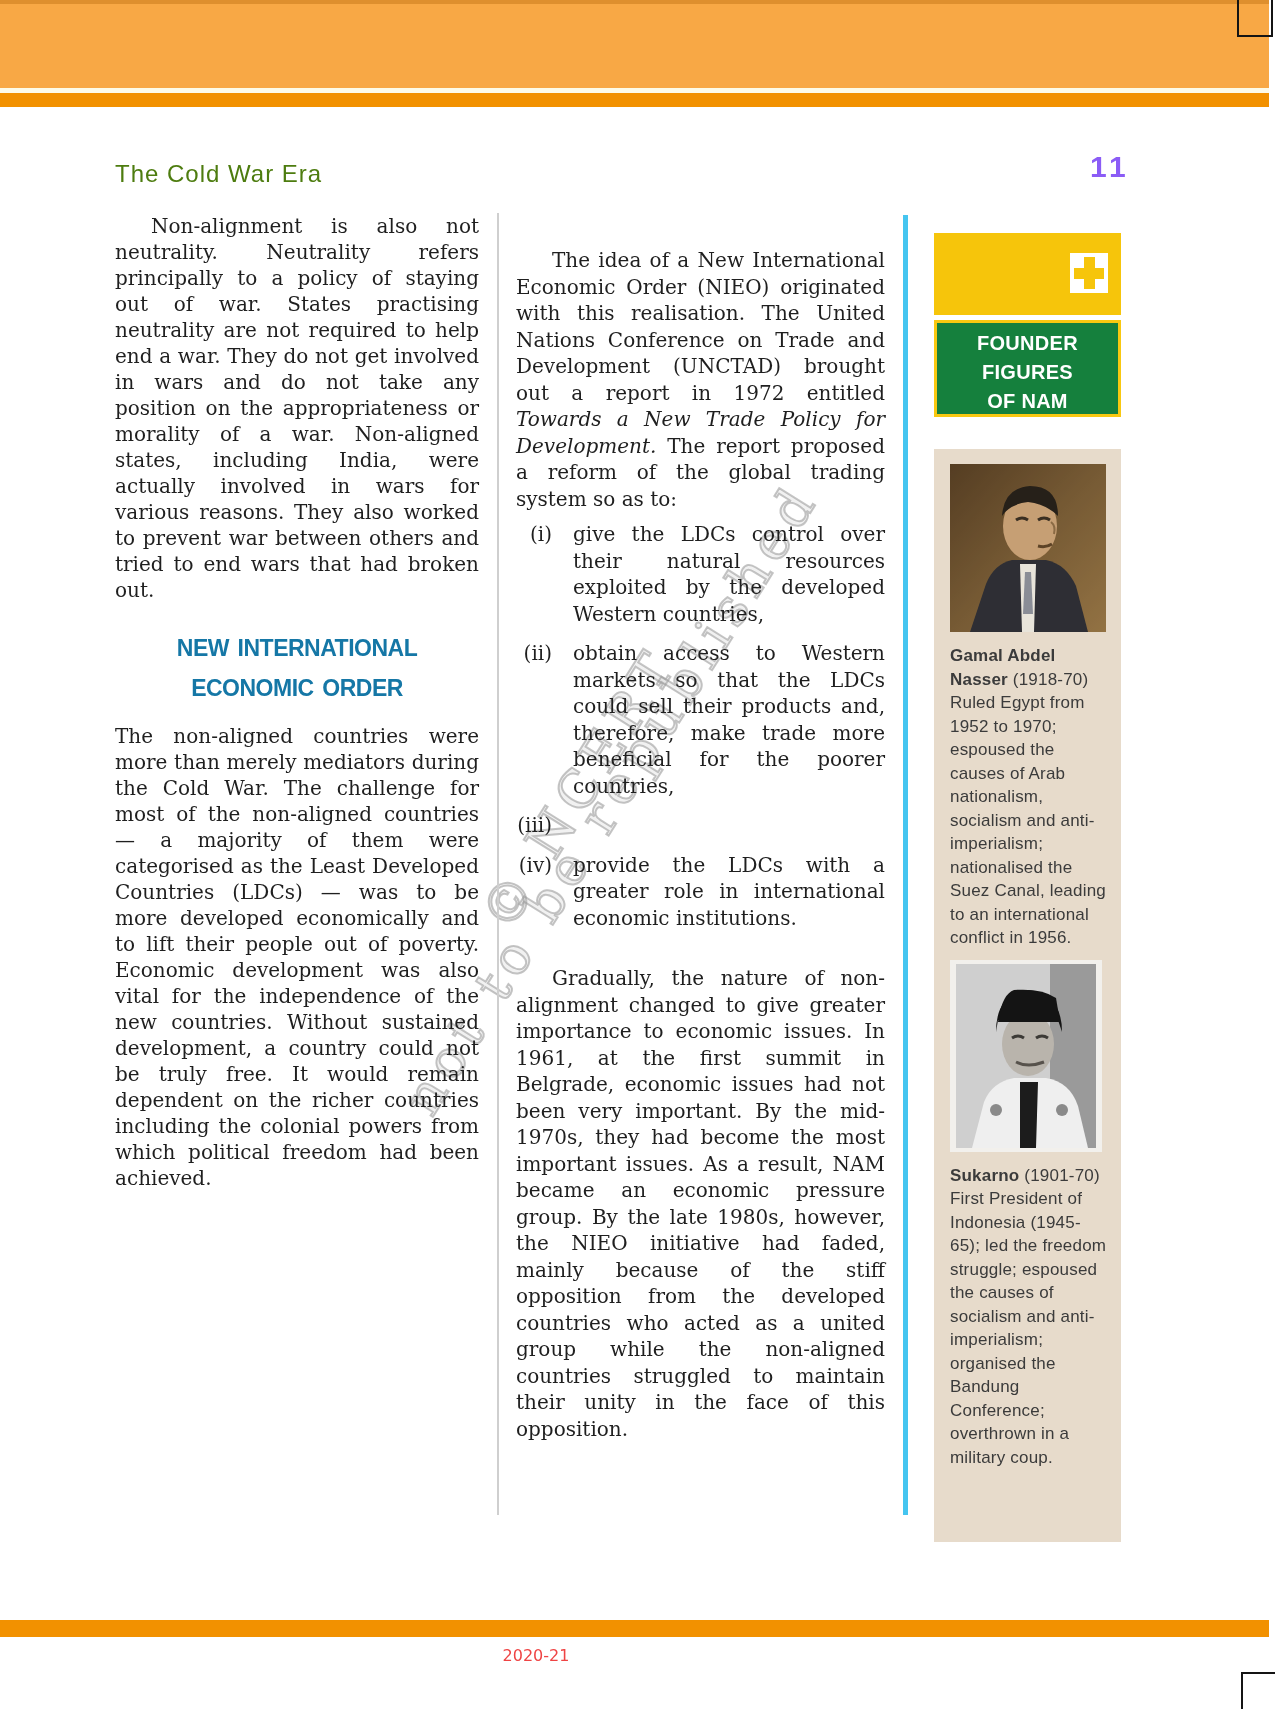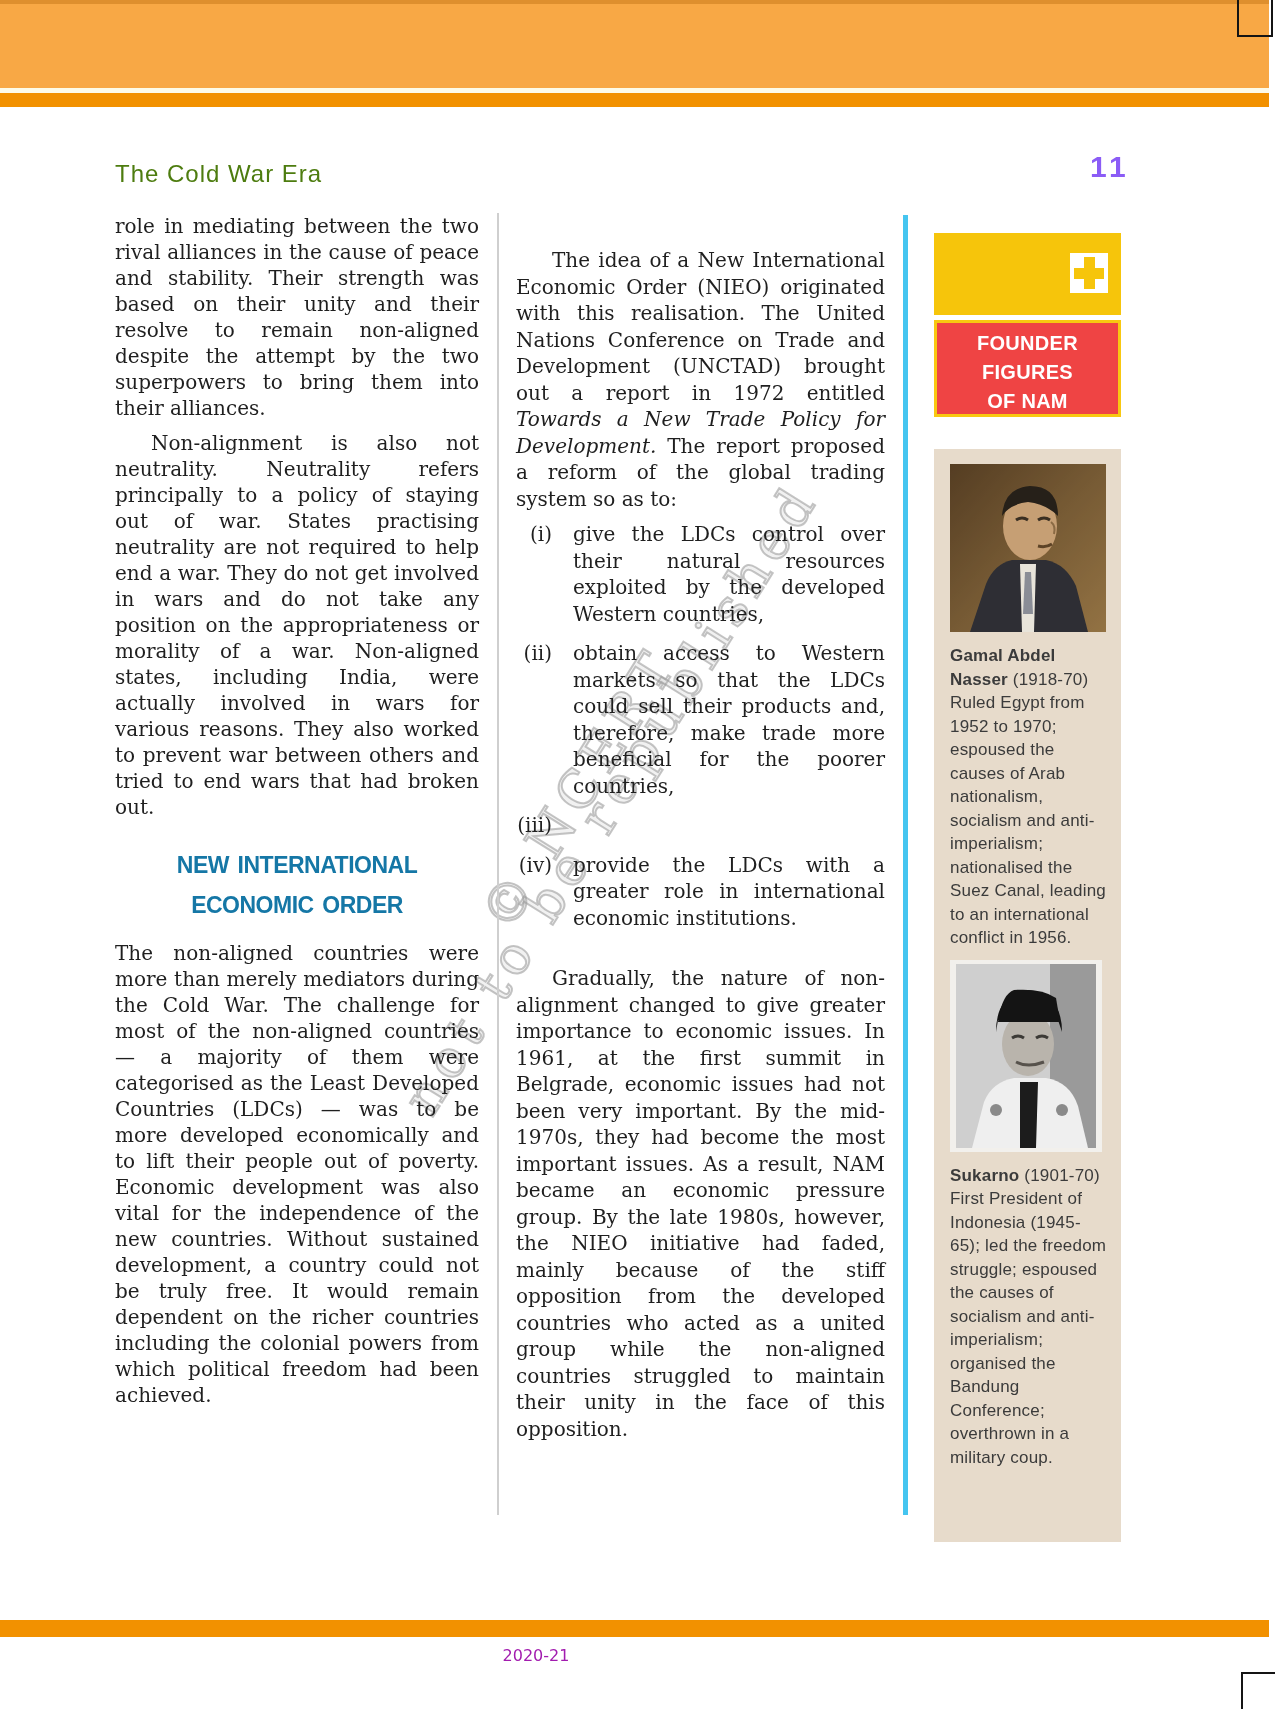--- a/index.html
+++ b/index.html
@@ -41,21 +41,21 @@
   .nlist li{display:flex;margin:0 0 13px 0;}
   .nlist .marker{flex:0 0 36px;text-align:right;font-size:20px;line-height:26.5px;}
   .nlist .li-text{flex:1;margin-left:21px;font-size:20px;line-height:26.5px;text-align:justify;}
 
   
   .sidebar{position:absolute;left:934px;top:233px;width:187px;}
   .sb-yellow{position:relative;height:82px;background:#F6C50B;}
   .sb-plus{position:absolute;right:13px;top:20px;width:38px;height:40px;background:#ffffff;}
   .sb-plus .plus-h{position:absolute;left:4px;right:4px;top:50%;margin-top:-5.5px;height:11px;background:#F6C50B;}
   .sb-plus .plus-v{position:absolute;top:4px;bottom:4px;left:50%;margin-left:-5.5px;width:11px;background:#F6C50B;}
-  .sb-orange{margin-top:5px;background:#ef4444;border:3px solid #F8C811;height:85px;
+  .sb-orange{margin-top:5px;background:#15803d;border:3px solid #F8C811;height:85px;
              color:#ffffff;text-align:center;font-family:"Liberation Sans","DejaVu Sans",sans-serif;
              font-weight:bold;font-size:20px;line-height:29px;padding-top:6px;letter-spacing:0.3px;}
   .sb-beige{background:#E7DBCB;height:1093px;box-sizing:border-box;padding:15px 14px 0 16px;overflow:hidden;margin-top:32px;}
 
   .photo{display:block;}
   .photo-nasser{width:156px;height:168px;}
   .photo-sukarno{width:152px;height:192px;margin-top:10px;background:#f4f2ee;padding:0;}
   .caption{font-family:"Liberation Sans","DejaVu Sans",sans-serif;font-size:17px;line-height:23.5px;
            color:#3B3B3B;margin:12px 0 0 0;letter-spacing:0.2px;}
   .caption .cap-name{font-weight:bold;}
@@ -64,21 +64,21 @@
   .watermark{position:absolute;left:0;top:0;width:100%;height:100%;pointer-events:none;}
   .wm-line{position:absolute;font-family:"DejaVu Serif",serif;font-size:52px;letter-spacing:8px;
            color:rgba(175,175,175,0.18);-webkit-text-stroke:2px rgba(150,150,150,0.55);
            transform:rotate(-58deg);transform-origin:left bottom;white-space:nowrap;}
   .wm-1{left:520px;top:880px;}
   .wm-2{left:442px;top:1065px;}
 
   
   .band-bottom{position:absolute;left:0;top:1620px;width:1269px;height:17px;background:#F29100;}
   .footer-year{position:absolute;left:0;top:1646px;width:1072px;text-align:center;
-               font-family:"DejaVu Sans","Liberation Sans",sans-serif;font-size:16px;color:#a21caf;}
+               font-family:"DejaVu Sans","Liberation Sans",sans-serif;font-size:16px;color:#ef4444;}
 </style>
 </head>
 <body>
 
 <div class="page">
 
   <div class="band-top"></div>
   <div class="band-top-edge"></div>
   <div class="cream-line"></div>
   <div class="band-stripe"></div>
@@ -86,21 +86,20 @@
 
   <div class="header-title">The Cold War Era</div>
   <div class="page-number">11</div>
 
   <div class="watermark">
     <span class="wm-line wm-1">© NCERT</span>
     <span class="wm-line wm-2">not to be republished</span>
   </div>
 
   <div class="col-left">
-    <p class="body-text">role in mediating between the two rival alliances in the cause of peace and stability. Their strength was based on their unity and their resolve to remain non-aligned despite the attempt by the two superpowers to bring them into their alliances.</p>
     <p class="body-text indent">Non-alignment is also not neutrality. Neutrality refers principally to a policy of staying out of war. States practising neutrality are not required to help end a war. They do not get involved in wars and do not take any position on the appropriateness or morality of a war. Non-aligned states, including India, were actually involved in wars for various reasons. They also worked to prevent war between others and tried to end wars that had broken out.</p>
     <h2 class="section-heading">
       <span class="hline">New International</span>
       <span class="hline">Economic Order</span>
     </h2>
     <p class="body-text">The non-aligned countries were more than merely mediators during the Cold War. The challenge for most of the non-aligned countries — a majority of them were categorised as the Least Developed Countries (LDCs) — was to be more developed economically and to lift their people out of poverty. Economic development was also vital for the independence of the new countries. Without sustained development, a country could not be truly free. It would remain dependent on the richer countries including the colonial powers from which political freedom had been achieved.</p>
   </div>
 
   <div class="col-divider"></div>
 

